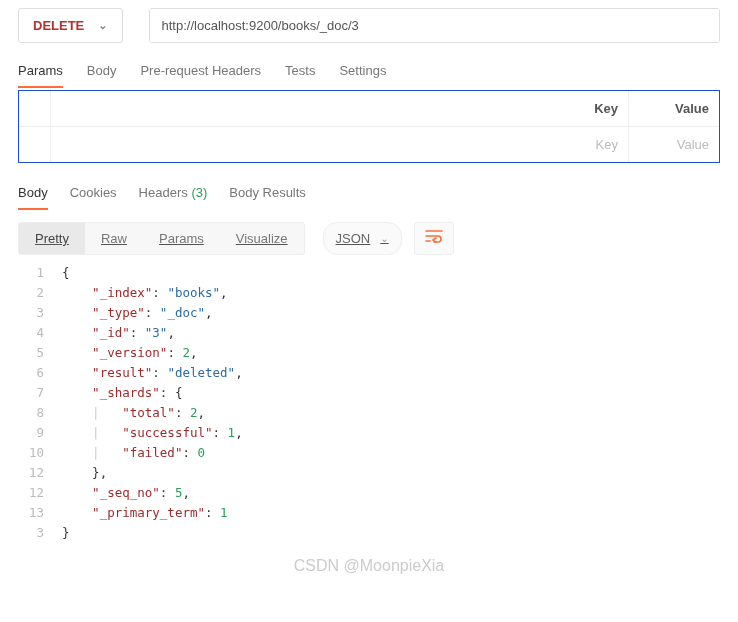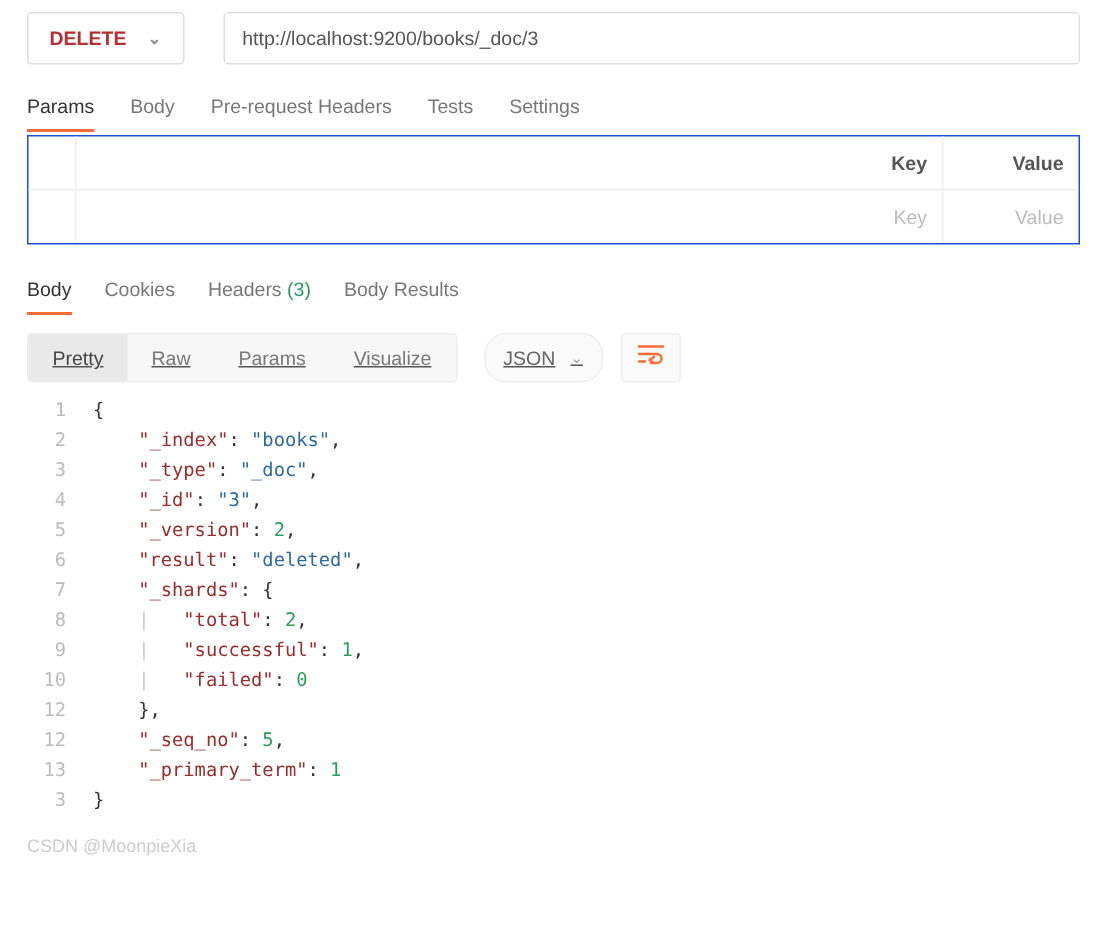--- a/index.html
+++ b/index.html
@@ -174,23 +174,23 @@
     padding-right: 18px;
     user-select: none;
   }
   .tk-key { color: #9a2c2c; }
   .tk-str { color: #2c6aa0; }
   .tk-num { color: #2a9d5a; }
   .tk-pun { color: #333; }
   .shards-bar { color: #ccc; }
 
   .watermark {
-    text-align: left;
+    text-align: center;
     color: #ccc;
-    font-size: 12px;
+    font-size: 16px;
     margin: 14px 0 6px 0;
   }
 </style>
 </head>
 <body>
 
 <div class="req-bar">
   <div class="method-sel">
     <span>DELETE</span>
     <span class="chev">⌄</span>

